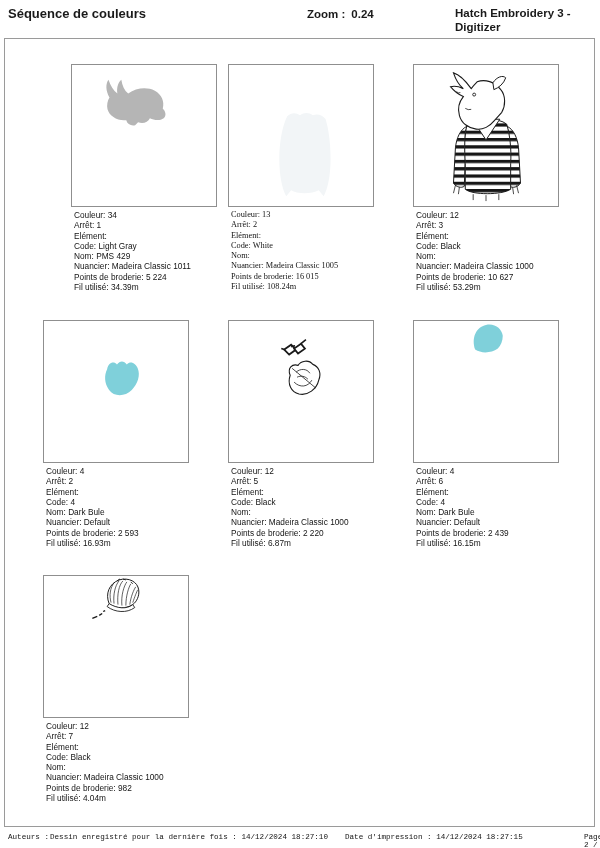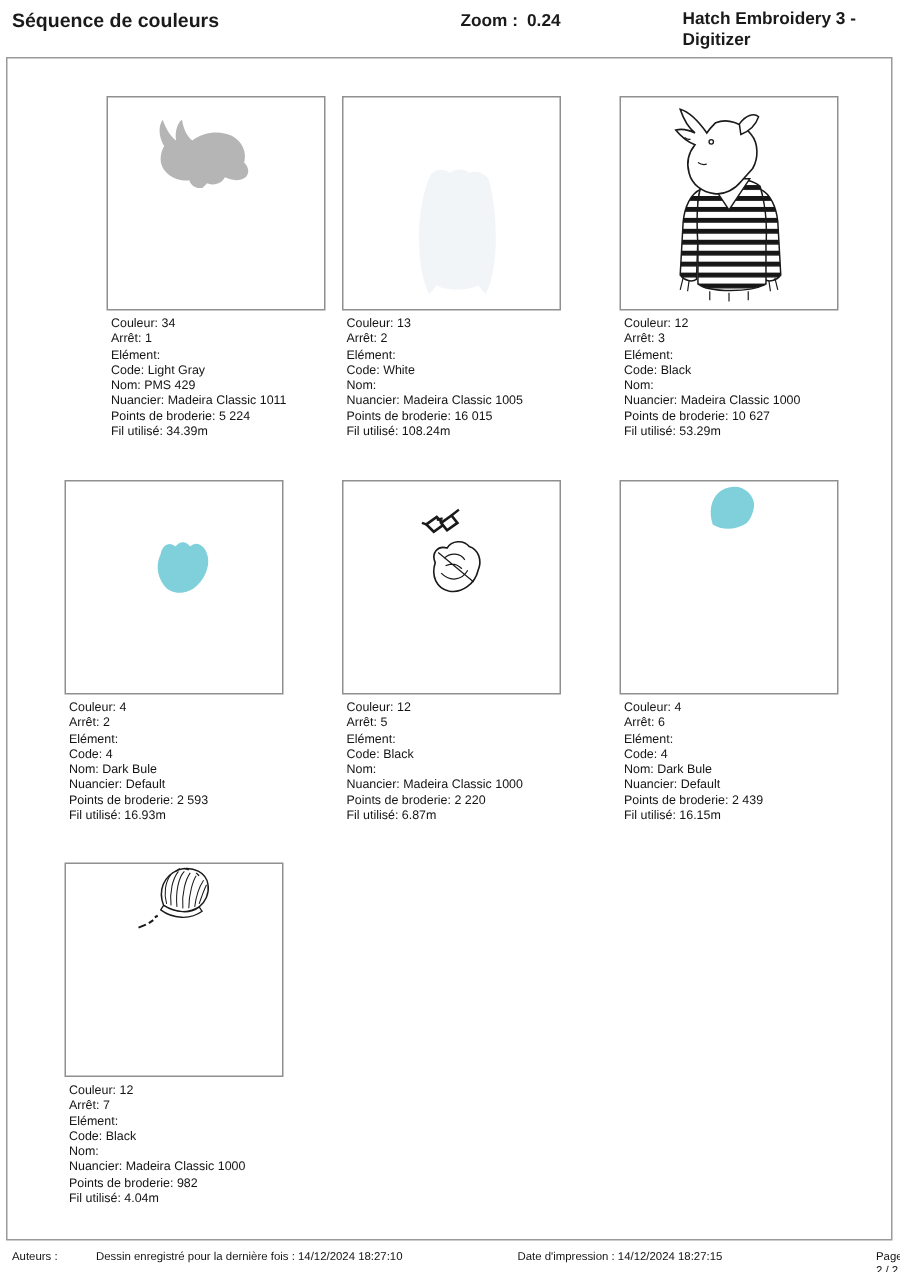--- a/index.html
+++ b/index.html
@@ -15,31 +15,31 @@
   
   .frame { position: absolute; left: 4px; top: 38px; width: 591px; height: 789px; border: 1px solid #9a9a9a; background: #ffffff; }
 
   
   .panel { position: absolute; width: 146px; }
   .thumb { width: 146px; height: 143px; border: 1px solid #8f8f8f; background: #ffffff; }
   .thumb svg { display: block; width: 144px; height: 141px; }
   .meta  { margin-top: 3px; padding-left: 3px; font-size: 8.3px; line-height: 10.3px; color: #141414; }
 
   .p1 { left: 27px;  top: 64px; margin-left: 44px; }
-  .p2 { left: 228px; top: 64px; }
+  .p2 { left: 228px; top: 64px; font-family: Liberation Serif, serif; }
   .p3 { left: 413px; top: 64px; }
   .p4 { left: 43px;  top: 320px; }
   .p5 { left: 228px; top: 320px; }
   .p6 { left: 413px; top: 320px; }
   .p7 { left: 43px;  top: 575px; }
 
   
-  .ftr { position: absolute; top: 833px; font-size: 7.6px; color: #141414; }
+  .ftr { position: absolute; top: 833px; font-size: 7.6px; color: #141414; font-family: Liberation Mono, monospace; }
   .ftr-authors { left: 8px; }
-  .ftr-saved   { left: 64px; }
+  .ftr-saved   { left: 50px; }
   .ftr-printed { left: 345px; text-align: center; }
   .ftr-page    { left: 552px; margin-left: 32px; }
 </style>
 </head>
 <body>
 
 <div class="hdr-title">Séquence de couleurs</div>
 <div class="hdr-zoom">
   <span>Zoom :</span><span class="gap"></span><span>0.24</span>
 </div>

